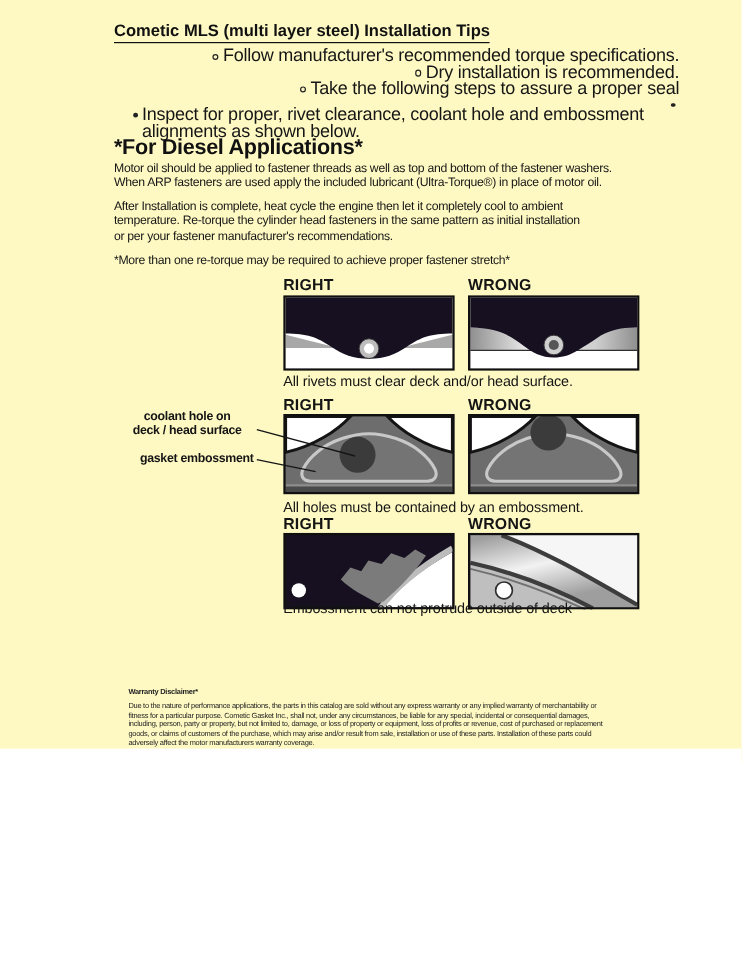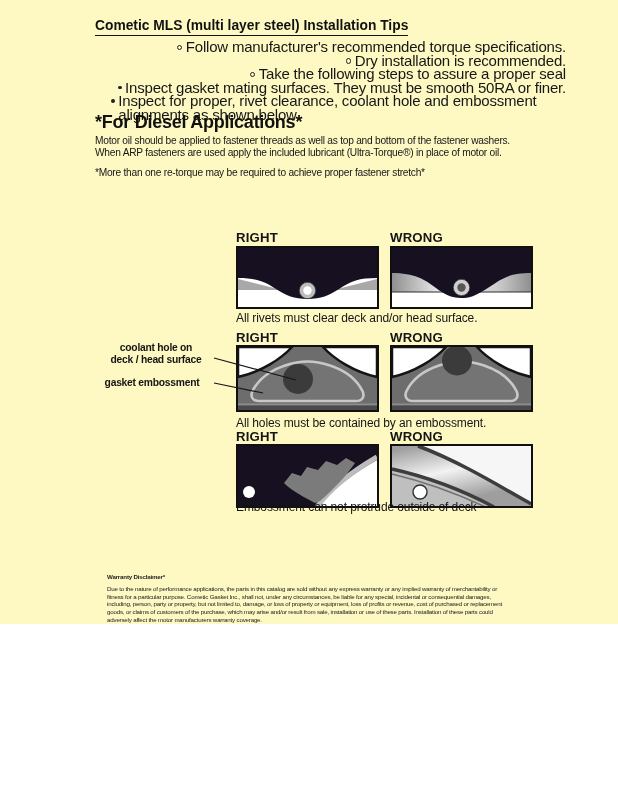--- a/index.html
+++ b/index.html
@@ -31,21 +31,21 @@
   .pr1{top:246px}.pr2{top:345px}.pr3{top:444px}
   .cap{position:absolute;left:236px;font-size:12px;font-weight:400;letter-spacing:-0.1px;color:#151515;}
   #cap1{top:311px}
   #cap2{top:416px}
   #cap3{top:501px;line-height:12.6px;width:250px;}
 
   
   .callout{position:absolute;text-align:center;font-size:10.3px;font-weight:700;letter-spacing:-0.25px;
            color:#151515;line-height:11.6px;}
   #co1{left:100px;top:342px;width:112px;}
-  #co2{left:96px;top:377px;width:112px;}
+  #co2{left:108px;top:377px;width:112px;}
   #calloutlines{position:absolute;left:205px;top:352px;}
 
   
   .disc{position:absolute;left:107px;top:573px;width:436px;font-size:6.2px;line-height:7.8px;
         letter-spacing:-0.2px;color:#222;}
   .disc .dh{font-weight:bold;margin:0 0 4px 0;}
   .disc p{margin:0 0 4px 0;white-space:pre-line;}
   .disc p.tight{margin:0;}
 
   .code{position:absolute;left:389px;top:757px;font-size:13px;letter-spacing:0.3px;color:#2a2a2a;}
@@ -64,32 +64,34 @@
     <div class="brow">
       <span class="mk"></span>
       <span>Dry installation is recommended.</span>
     </div>
     <div class="brow">
       <span class="mk"></span>
       <span>Take the following steps to assure a proper seal</span>
     </div>
     <div class="brow sub">
       <span class="mk"></span>
-      <span>Inspect gasket mating surfaces.  They must be smooth 50RA or finer.</span>
     </div>
     <div class="brow sub">
       <span class="mk"></span>
       <span>Inspect for proper, rivet clearance, coolant hole and embossment alignments as shown below.</span>
     </div>
   </div>
 
   <div class="diesel">
     <h2>*For Diesel Applications*</h2>
     <p>Motor oil should be applied to fastener threads as well as top and bottom of the fastener washers.
 When ARP fasteners are used apply the included lubricant (Ultra-Torque®) in place of motor oil.</p>
+    <p>After Installation is complete, heat cycle the engine then let it completely cool to ambient
+temperature. Re-torque the cylinder head fasteners in the same pattern as initial installation
+or per your fastener manufacturer's recommendations.</p>
     <p>*More than one re-torque may be required to achieve proper fastener stretch*</p>
   </div>
 
   <div class="dlabel pl lr1">RIGHT</div>
   <div class="dlabel pr lr1">WRONG</div>
 
   <div class="panel pl pr1">
     <svg width="143" height="63" viewBox="0 0 143 63">
       <rect x="1" y="1" width="141" height="61" fill="#ffffff"></rect>
       <path d="M2,33 L46,44 L2,44 Z" fill="#a8a8a8"></path>

